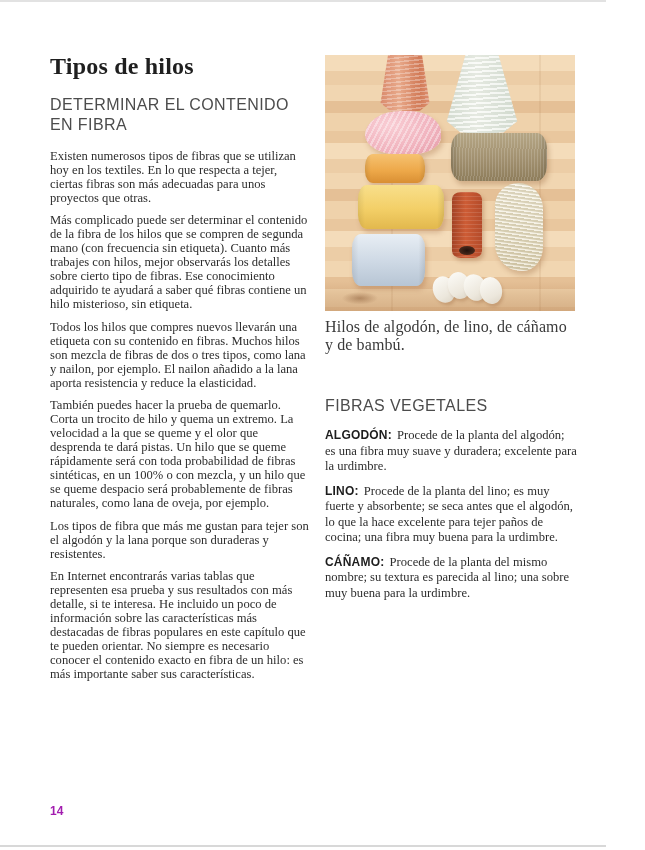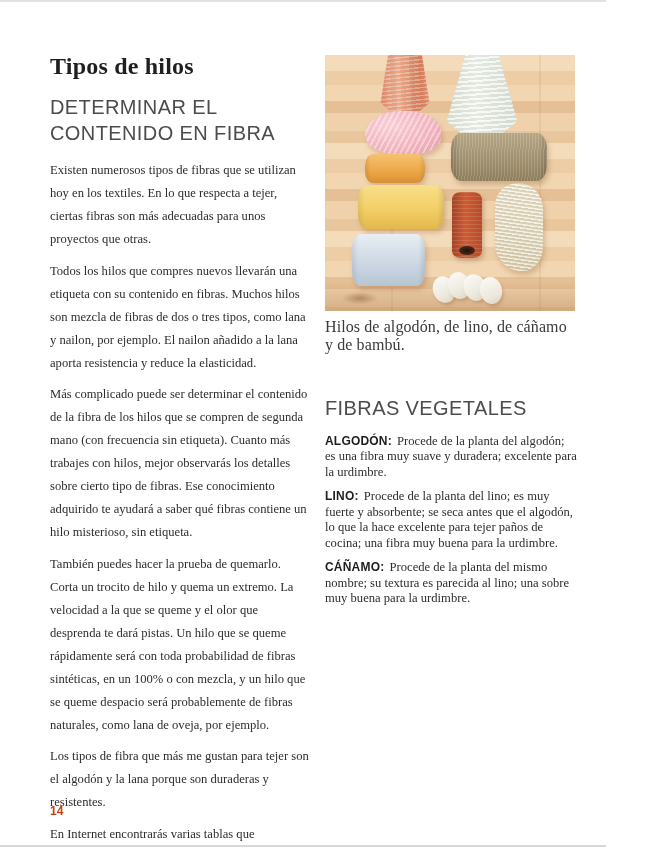--- a/index.html
+++ b/index.html
@@ -12,24 +12,24 @@
   .edge.bottom { top:845px; background:#d8d8d8; }
 
   
   .col-left { position:absolute; left:50px; top:53px; width:262px; }
   h1.title {
     margin:0 0 15px 0; font-family:"Liberation Serif", serif;
     font-size:24px; font-weight:700; color:#1f1f1f; letter-spacing:.2px;
   }
   h2.subhead {
     margin:0 0 13px 0; font-family:"Liberation Sans", sans-serif;
-    font-size:20px; font-weight:400; color:#4c4c4c; letter-spacing:.4px;
+    font-size:16px; font-weight:400; color:#4c4c4c; letter-spacing:.4px;
     line-height:1.28; width:245px;
   }
-  p.body { margin:0 0 8.5px 0; font-size:12.6px; line-height:23px; color:#2d2d2d; }
+  p.body { margin:0 0 8.5px 0; font-size:12.6px; line-height:14px; color:#2d2d2d; }
 
   
   .photo-fig { position:absolute; left:325px; top:55px; width:250px; margin:0; }
   .photo {
     position:relative; width:250px; height:256px; overflow:hidden;
     background:
       radial-gradient(ellipse 26px 9px at 14% 95%, rgba(110,60,25,.40), rgba(110,60,25,0) 70%),
       linear-gradient(0deg, rgba(156,96,48,.30) 0px, rgba(156,96,48,.16) 16px, rgba(0,0,0,0) 30px),
       repeating-linear-gradient(90deg, rgba(150,100,55,0) 0 66px, rgba(150,100,55,.10) 66px 68px, rgba(150,100,55,0) 68px 148px),
       repeating-linear-gradient(180deg, #f4dcba 0 16px, #eccda6 16px 30px, #f1d6b1 30px 46px, #e5c096 46px 58px, #efd2ab 58px 76px, #e9c79e 76px 88px);
@@ -127,35 +127,35 @@
   .col-right { position:absolute; left:325px; top:364px; width:253px;margin-top:32px; }
   .col-right h2.subhead { margin-bottom:12px; width:253px; }
   p.entry { margin:0 0 9px 0; font-size:12.6px; line-height:15.5px; color:#2d2d2d; }
   .term {
     font-family:"Liberation Sans", sans-serif; font-weight:700;
     font-size:12px; color:#1d1d1d; letter-spacing:.2px; padding-right:2px;
   }
 
   .pageno {
     position:absolute; left:50px; top:804px;
-    font-family:"Liberation Sans", sans-serif; font-size:12px; font-weight:700; color:#c2410c;text-align:right;
+    font-family:"Liberation Sans", sans-serif; font-size:12px; font-weight:700; color:#a21caf;text-align:right;
   }
 </style>
 </head>
 <body>
 
 <div class="page">
   <div class="edge top"></div>
 
   <div class="col-left">
     <h1 class="title">Tipos de hilos</h1>
     <h2 class="subhead">DETERMINAR EL CONTENIDO EN FIBRA</h2>
     <p class="body">Existen numerosos tipos de fibras que se utilizan hoy en los textiles. En lo que respecta a tejer, ciertas fibras son más adecuadas para unos proyectos que otras.</p>
+    <p class="body">Más complicado puede ser determinar el contenido de la fibra de los hilos que se compren de segunda mano (con frecuencia sin etiqueta). Cuanto más trabajes con hilos, mejor observarás los detalles sobre cierto tipo de fibras. Ese conocimiento adquirido te ayudará a saber qué fibras contiene un hilo misterioso, sin etiqueta.</p>
     <p class="body">Todos los hilos que compres nuevos llevarán una etiqueta con su contenido en fibras. Muchos hilos son mezcla de fibras de dos o tres tipos, como lana y nailon, por ejemplo. El nailon añadido a la lana aporta resistencia y reduce la elasticidad.</p>
-    <p class="body">Más complicado puede ser determinar el contenido de la fibra de los hilos que se compren de segunda mano (con frecuencia sin etiqueta). Cuanto más trabajes con hilos, mejor observarás los detalles sobre cierto tipo de fibras. Ese conocimiento adquirido te ayudará a saber qué fibras contiene un hilo misterioso, sin etiqueta.</p>
     <p class="body">También puedes hacer la prueba de quemarlo. Corta un trocito de hilo y quema un extremo. La velocidad a la que se queme y el olor que desprenda te dará pistas. Un hilo que se queme rápidamente será con toda probabilidad de fibras sintéticas, en un 100% o con mezcla, y un hilo que se queme despacio será probablemente de fibras naturales, como lana de oveja, por ejemplo.</p>
     <p class="body">Los tipos de fibra que más me gustan para tejer son el algodón y la lana porque son duraderas y resistentes.</p>
     <p class="body">En Internet encontrarás varias tablas que representen esa prueba y sus resultados con más detalle, si te interesa. He incluido un poco de información sobre las características más destacadas de fibras populares en este capítulo que te pueden orientar. No siempre es necesario conocer el contenido exacto en fibra de un hilo: es más importante saber sus características.</p>
   </div>
 
   <figure class="photo-fig">
     <div class="photo">
       <div class="yarn cone-salmon"></div>
       <div class="yarn cone-white"></div>
       <div class="yarn skein-pink"></div>

